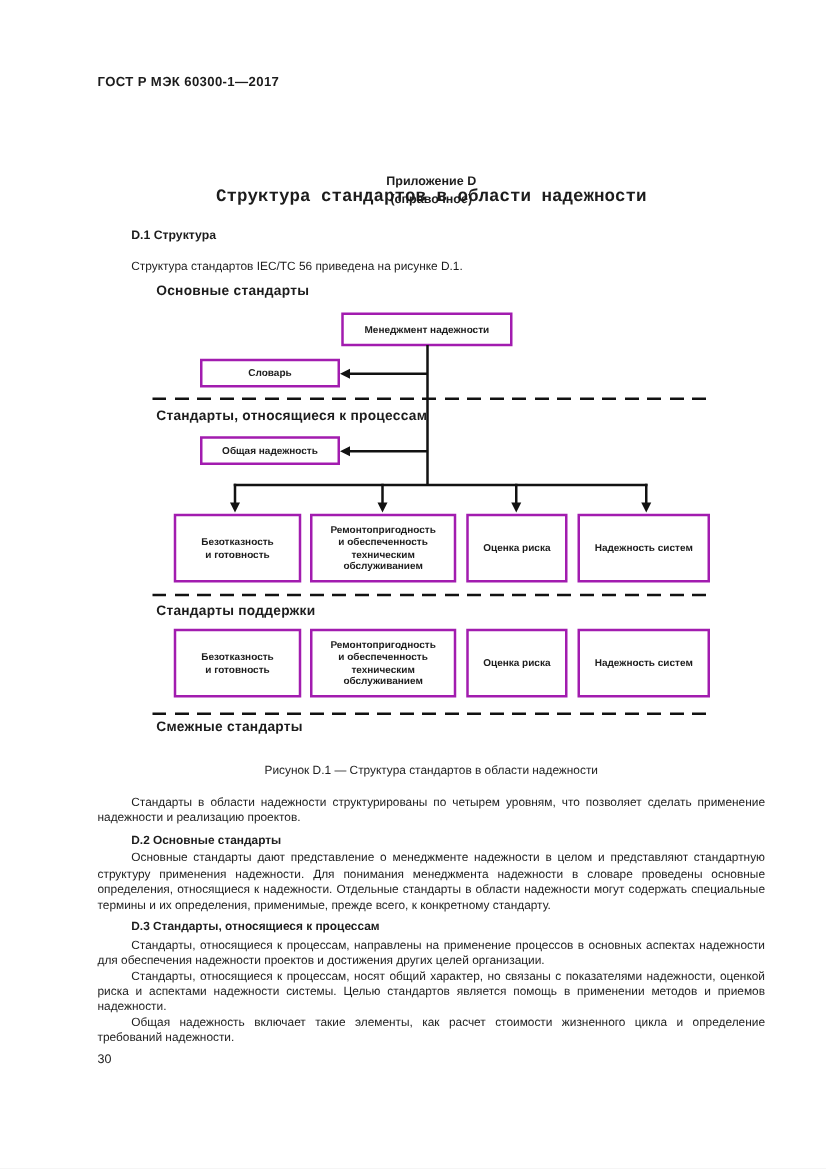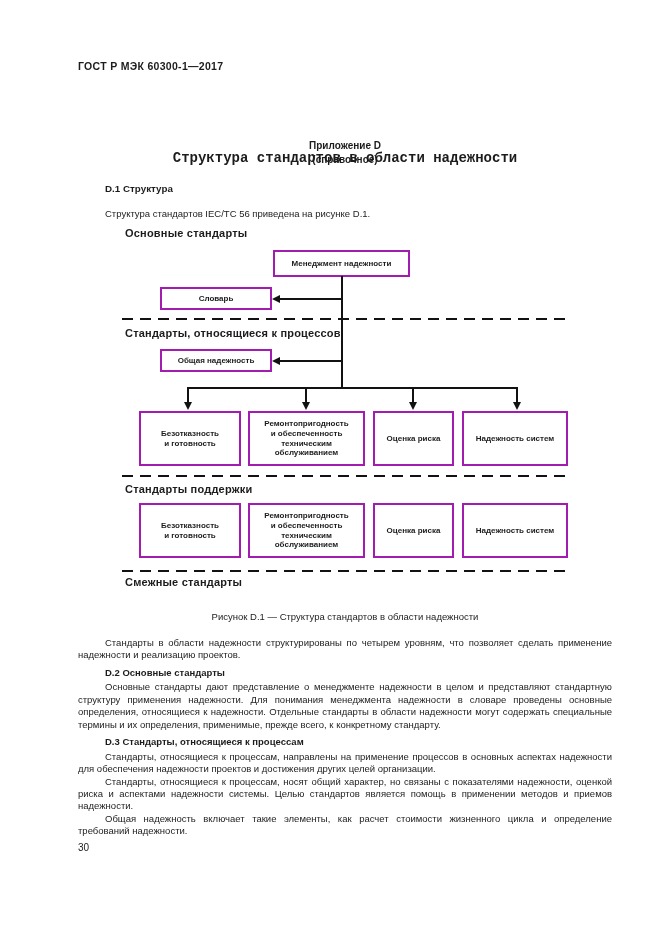--- a/index.html
+++ b/index.html
@@ -99,21 +99,21 @@
   <div class="fig-box" style="left:273px; top:250px; width:137px; height:27px">Менеджмент надежности</div>
 
   <div class="vline" style="left:341px; top:276px; width:2px; height:112px"></div>
 
   <div class="fig-box" style="left:160px; top:287px; width:112px; height:23px">Словарь</div>
   <div class="arrow-left" style="left:272px; top:295px"></div>
   <div class="hline" style="left:280px; top:298px; width:62px; height:2px"></div>
 
   <div class="dashline" style="top:318px"></div>
 
-  <div class="layer-label" style="left:125px; top:327px">Стандарты, относящиеся к процессов</div>
+  <div class="layer-label" style="left:125px; top:327px">Стандарты, относящиеся к процессам</div>
 
   <div class="fig-box" style="left:160px; top:349px; width:112px; height:23px">Общая надежность</div>
   <div class="arrow-left" style="left:272px; top:357px"></div>
   <div class="hline" style="left:280px; top:360px; width:62px; height:2px"></div>
 
   <div class="hline" style="left:187px; top:387px; width:331px; height:2px"></div>
   <div class="vline" style="left:187px; top:387px; width:2px; height:16px"></div>
   <div class="vline" style="left:305px; top:387px; width:2px; height:16px"></div>
   <div class="vline" style="left:412px; top:387px; width:2px; height:16px"></div>
   <div class="vline" style="left:516px; top:387px; width:2px; height:16px"></div>

